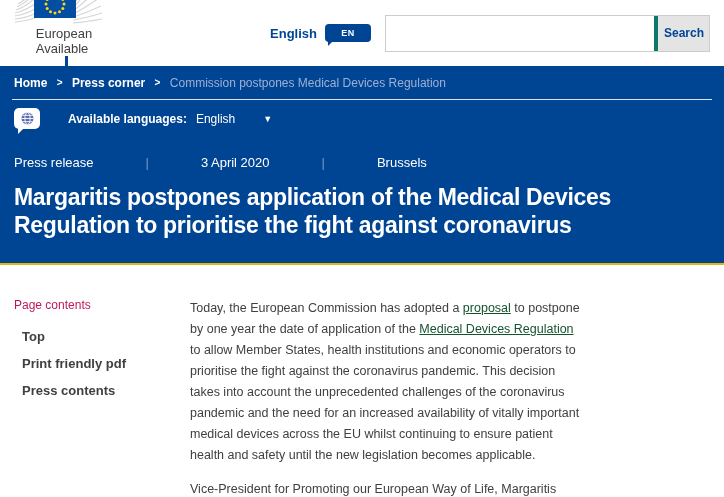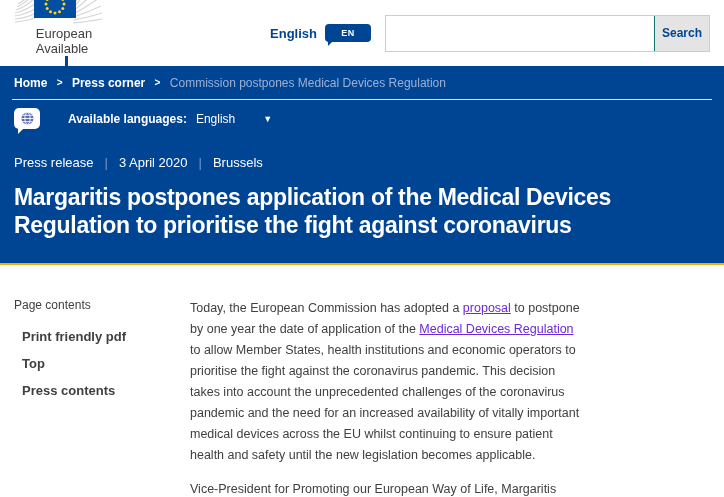--- a/index.html
+++ b/index.html
@@ -26,21 +26,21 @@
     width:46px; height:18px; border-radius:4px;
     display:flex; align-items:center; justify-content:center;
   }
   .en-badge::after {
     content:""; position:absolute; left:3px; bottom:-4px;
     border-left:5px solid #004494; border-bottom:5px solid transparent;
   }
   .search-box { display:flex; border:1px solid #cccccc; height:37px; }
   .search-input { width:268px; border:none; outline:none; padding:0 8px; font-size:13px; font-family:"Liberation Sans", sans-serif; }
   .search-btn {
-    width:55px; background:#e4e4e4; border:none; border-left:1px solid #0f766e;
+    width:55px; background:#e4e4e4; border:none; border-left:4px solid #0f766e;
     color:#004494; font-weight:bold; font-size:12px; cursor:pointer;
     font-family:"Liberation Sans", sans-serif;
   }
 
   
   .band { background:#004494; color:#fff; border-bottom:2px solid #eab308; }
   .breadcrumb { padding:10px 14px 9px; font-size:12px; }
   .breadcrumb a { color:#fff; font-weight:bold; text-decoration:none; }
   .crumb-sep { font-weight:bold; font-size:10px; margin:0 6px; position:relative; top:-1px; }
   .crumb-current { color:#9db0d3; }
@@ -52,37 +52,37 @@
     display:flex; align-items:center; justify-content:center;
   }
   .globe-bubble::after {
     content:""; position:absolute; left:4px; bottom:-5px;
     border-left:6px solid #fff; border-bottom:6px solid transparent;
   }
   .lang-row-label { font-weight:bold; font-size:12px; margin-left:28px; }
   .lang-row-selected { font-size:12px; margin-left:9px; }
   .lang-caret { font-size:9px; margin-left:28px; }
 
-  .meta-row { display:flex; align-items:center; padding:16px 14px 0; font-size:13px; }
+  .meta-row { display:flex; align-items:center; padding:16px 14px 0; font-size:13px;gap:41px; }
   .meta-sep { color:#7b96c4; margin:0 11px; }
 
   .page-title {
     font-size:23px; line-height:28px; font-weight:bold; letter-spacing:-0.3px;
     padding:13px 14px 24px; max-width:712px; margin:0;
   }
 
   
   .content { display:flex; padding:33px 14px 0; background:#fff; }
   .sidebar { width:176px; flex-shrink:0; }
-  .sidebar-heading { color:#404040; font-size:12px; margin:0 0 17px; font-weight:normal; }
+  .sidebar-heading { color:#be185d; font-size:12px; margin:0 0 17px; font-weight:normal; }
   .sidebar-link { display:block; font-size:13px; font-weight:bold; color:#404040; text-decoration:none; margin:0 0 12px 8px; }
 
   .main-col { width:390px; font-size:12.5px; line-height:21px; color:#404040; }
   .main-col p { margin:0 0 13px; }
-  .body-link { color:#6d28d9; }
+  .body-link { color:#14532d; }
 </style>
 </head>
 <body>
 
 <div class="header">
   <div class="logo-group">
     <span>
       <svg class="logo-svg" width="92" height="48" viewBox="0 0 92 48">
         <g fill="none" stroke="#d6d6d6" stroke-width="1.2">
           <path d="M1 44 Q14 43 26 38"></path>
@@ -175,22 +175,22 @@
     <span>Brussels</span>
   </div>
 
   <h1 class="page-title">Margaritis postpones application of the Medical Devices Regulation to prioritise the fight against coronavirus</h1>
 </div>
 
 <div class="content">
 
   <div class="sidebar">
     <div class="sidebar-heading">Page contents</div>
+    <a href="#" class="sidebar-link">Top</a>
     <a href="#" class="sidebar-link">Print friendly pdf</a>
-    <a href="#" class="sidebar-link">Top</a>
     <a href="#" class="sidebar-link">Press contents</a>
   </div>
 
   <div class="main-col">
     <p>
       <span>Today, the European Commission has adopted a </span><a href="#" class="body-link">proposal</a><span> to postpone by one year the date of application of the </span><a href="#" class="body-link">Medical Devices Regulation</a><span> to allow Member States, health institutions and economic operators to prioritise the fight against the coronavirus pandemic. This decision takes into account the unprecedented challenges of the coronavirus pandemic and the need for an increased availability of vitally important medical devices across the EU whilst continuing to ensure patient health and safety until the new legislation becomes applicable.</span>
     </p>
     <p>
       <span>Vice-President for Promoting our European Way of Life, Margaritis </span>
     </p>

